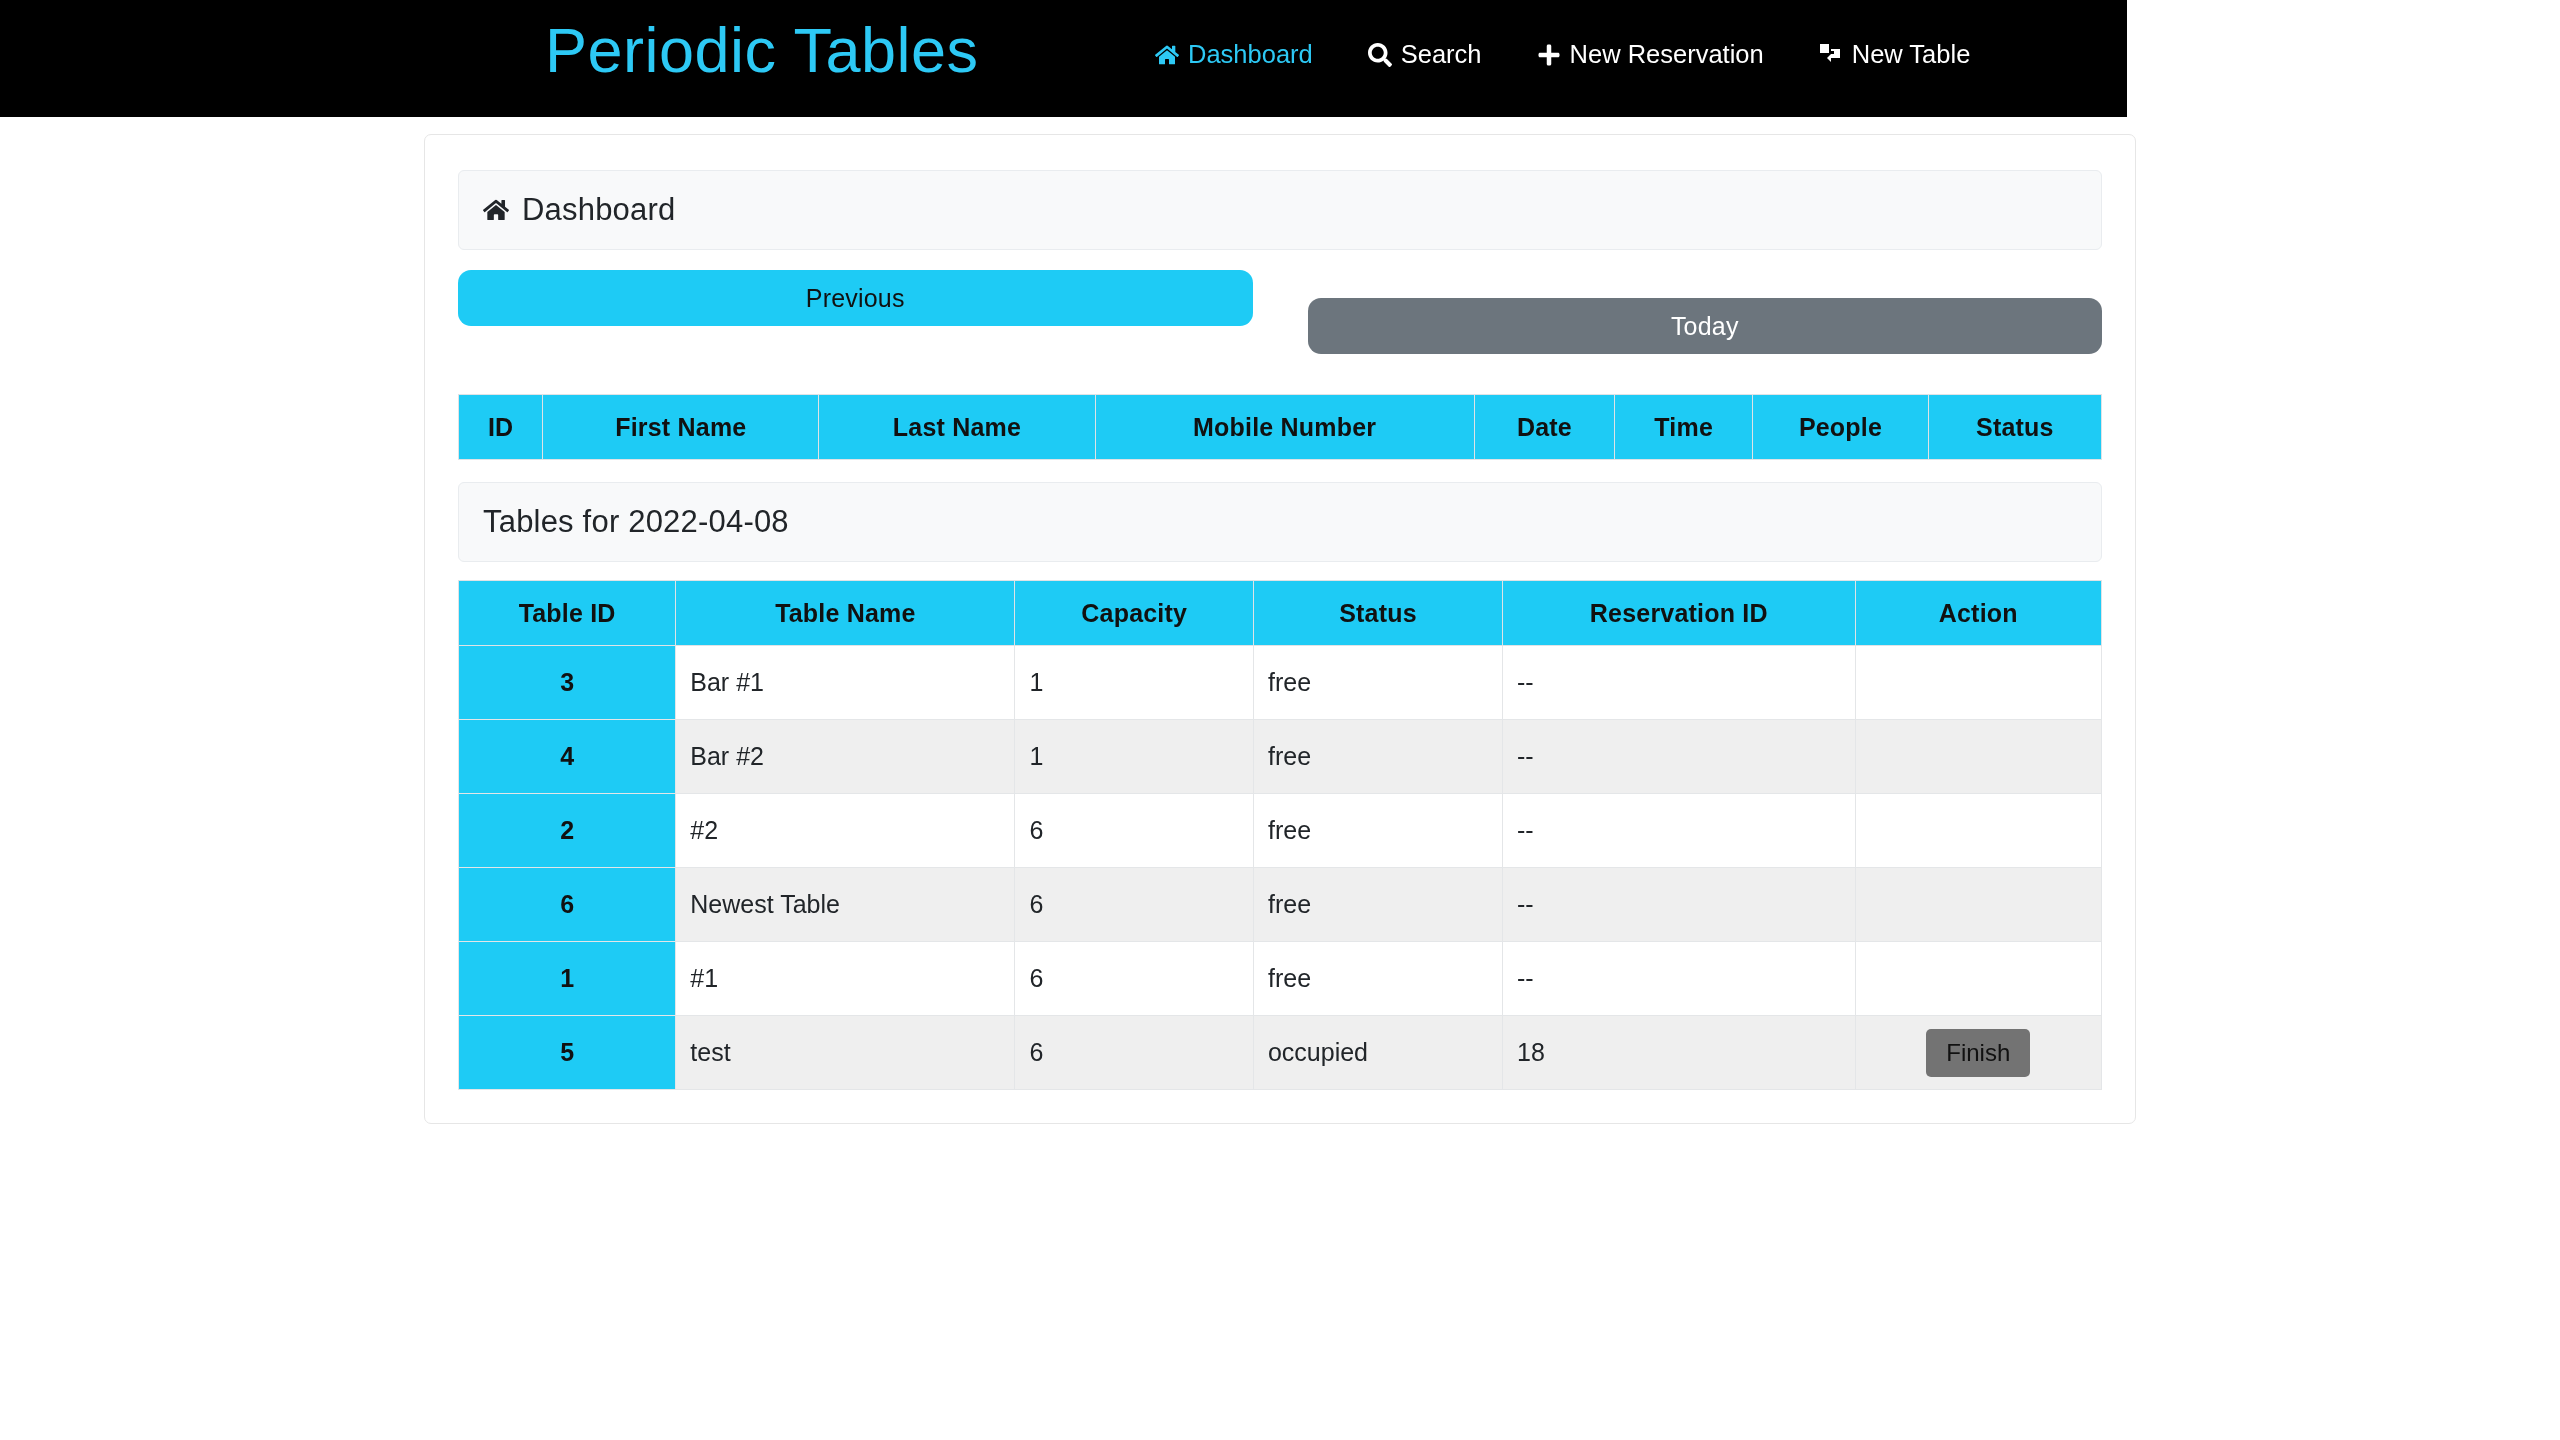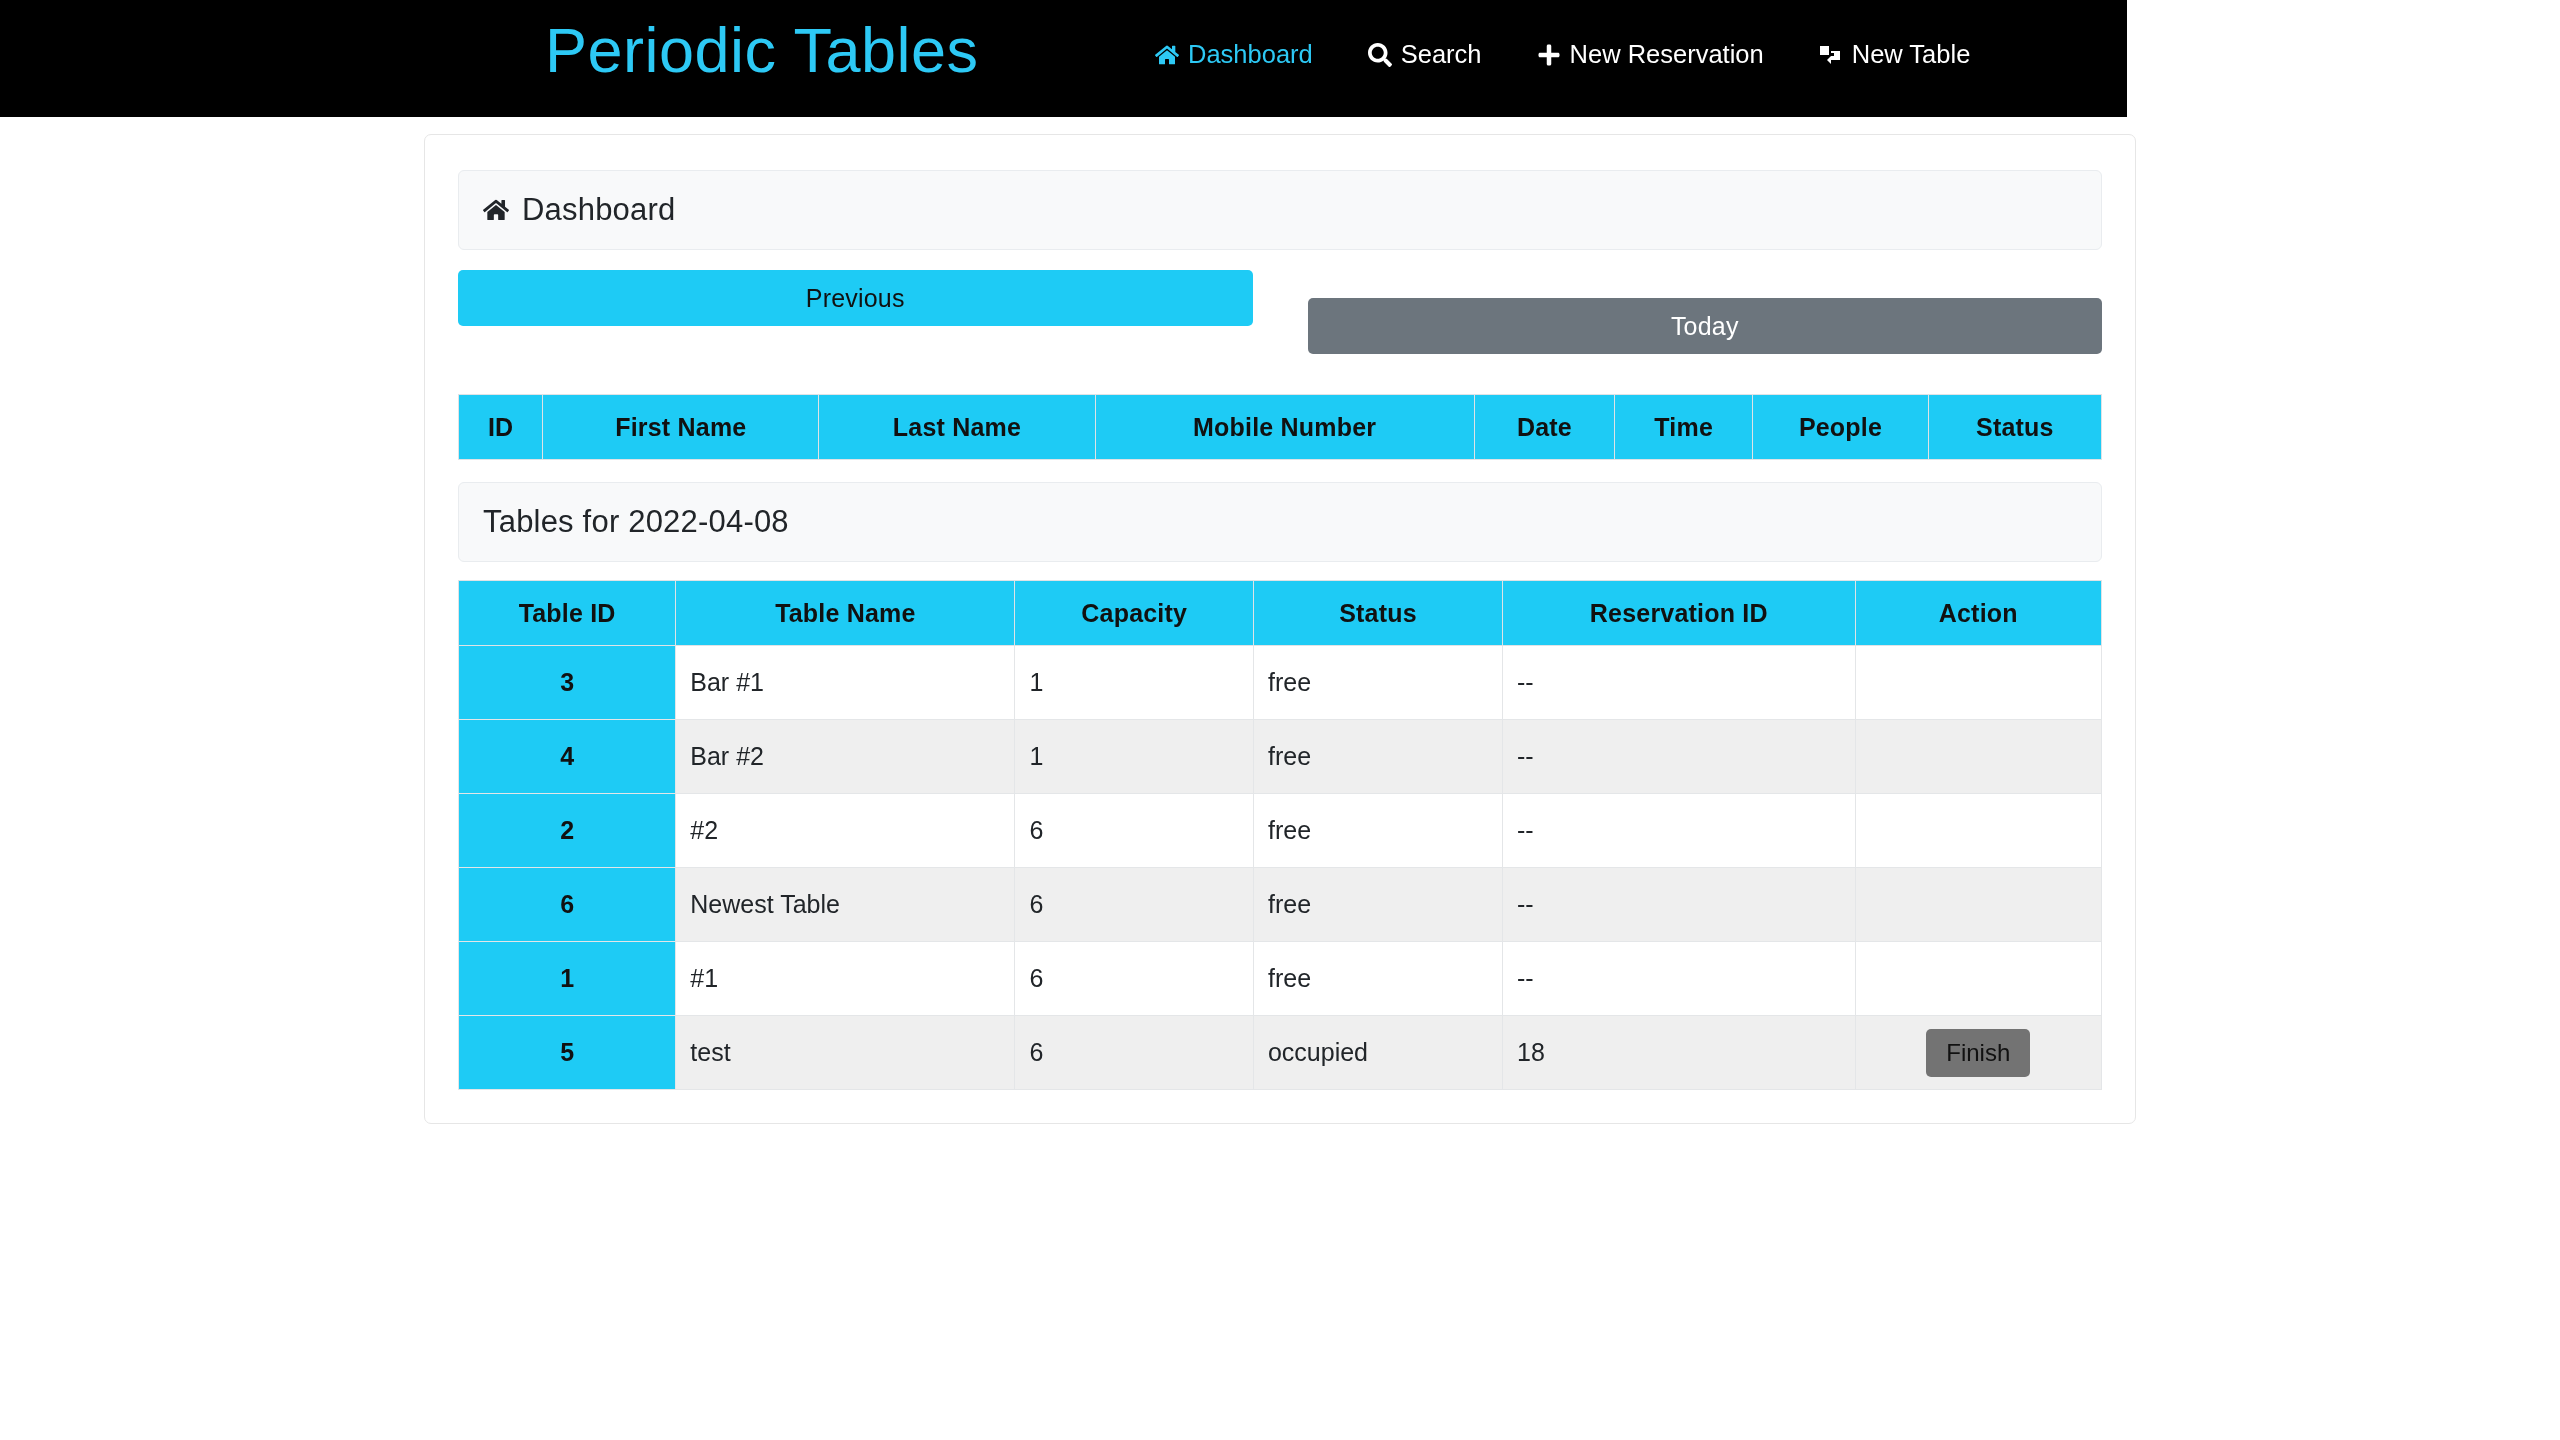--- a/index.html
+++ b/index.html
@@ -46,21 +46,21 @@
     gap: 9px;
     color: #ffffff;
     font-size: 25.5px;
     font-weight: 400;
     white-space: nowrap;
     text-decoration: none;
     padding: 0 0;
     margin-right: 55px;
     cursor: pointer;
   }
-  .nav-link:last-child { margin-right: 12px; align-items: flex-end; }
+  .nav-link:last-child { margin-right: 12px; }
   .nav-link.active { color: #2dc9f5; }
   .nav-icon { display: inline-flex; align-items: center; justify-content: center; }
   .nav-icon svg { display: block; }
 
   
   .page {
     width: 2560px;
     padding-top: 17px;
     display: flex;
     justify-content: center;
@@ -96,21 +96,21 @@
   
   .btn-row {
     display: flex;
     gap: 55px;
     margin-top: 20px;
   }
   .btn {
     flex: 1;
     height: 56px;
     border: none;
-    border-radius: 5px;
+    border-radius: 13px;
     font-family: "Liberation Sans", sans-serif;
     font-size: 25px;
     font-weight: 400;
     cursor: pointer;
     display: flex;
     align-items: center;
     justify-content: center;
     letter-spacing: 0.2px;
   }
   .btn-info { background: #1ecbf5; color: #111111; }

